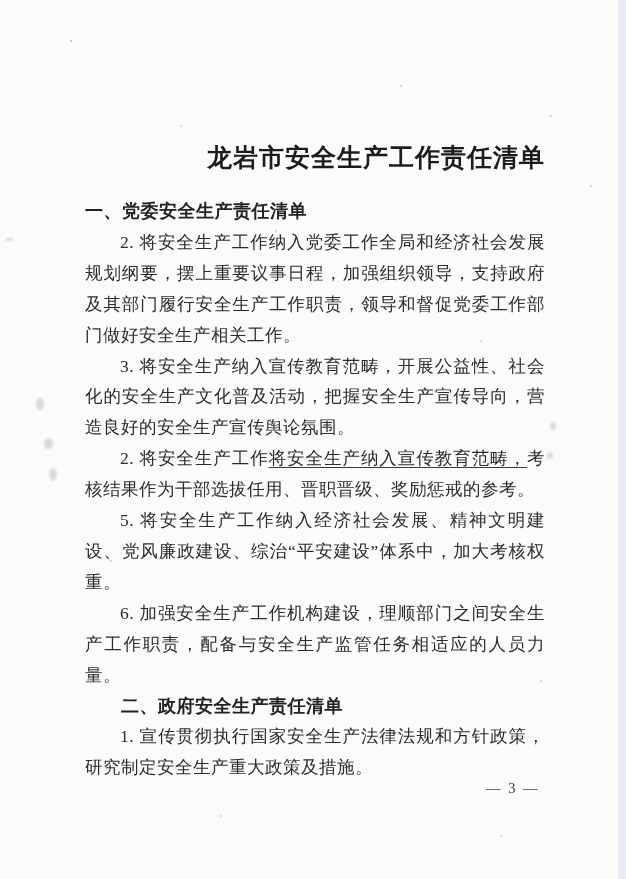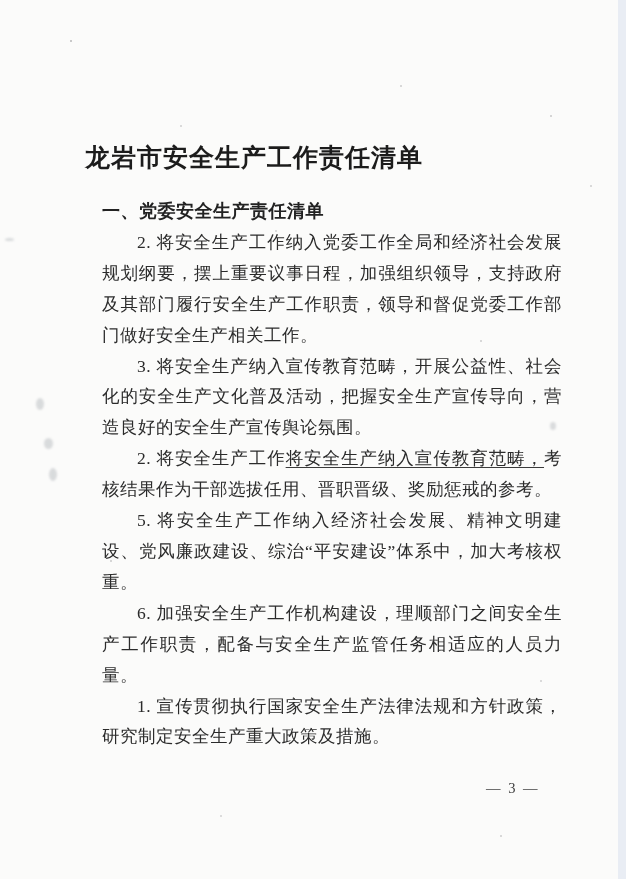--- a/index.html
+++ b/index.html
@@ -20,31 +20,31 @@
     position: absolute;
     top: 0; right: 0;
     width: 8px; height: 100%;
     background: #e9edf4;
   }
   .doc-title {
     position: absolute;
     top: 141px;
     left: 85px;
     width: 460px;
-    text-align: left;
+    text-align: right;
     font-size: 25px;
     font-weight: bold;
     letter-spacing: 1px;
     color: #1c1c1c;
     font-family: "Liberation Serif", serif;
   }
   .doc-body {
     position: absolute;
     top: 196px;
-    left: 102px;
+    left: 85px;
     width: 460px;
     font-size: 17.5px;
     line-height: 30.9px;
     color: #2b2b2b;
   }
   .heading {
     font-family: "Liberation Sans", sans-serif;
     font-weight: bold;
     font-size: 18px;
     color: #222222;
@@ -113,20 +113,21 @@
 
   <div class="doc-title">龙岩市安全生产工作责任清单</div>
 
   <div class="doc-body">
       <div class="heading">一、党委安全生产责任清单</div>
       <p class="para"><span>2. 将安全生产工作纳入党委工作全局和经济社会发展规划纲要，摆上重要议事日程，加强组织领导，支持政府及其部门履行安全生产工作职责，领导和督促党委工作部门做好安全生产相关工作。</span></p>
       <p class="para"><span>3. 将安全生产纳入宣传教育范畴，开展公益性、社会化的安全生产文化普及活动，把握安全生产宣传导向，营造良好的安全生产宣传舆论氛围。</span></p>
       <p class="para"><span>2. 将安全生产工作</span><span class="underlined">将安全生产纳入宣传教育范畴，</span><span>考核结果作为干部选拔任用、晋职晋级、奖励惩戒的参考。</span></p>
       <p class="para"><span>5. 将安全生产工作纳入经济社会发展、精神文明建设、党风廉政建设、综治“平安建设”体系中，加大考核权重。</span></p>
       <p class="para"><span>6. 加强安全生产工作机构建设，理顺部门之间安全生产工作职责，配备与安全生产监管任务相适应的人员力量。</span></p>
+      <div class="heading indented">二、政府安全生产责任清单</div>
       <p class="para"><span>1. 宣传贯彻执行国家安全生产法律法规和方针政策，研究制定安全生产重大政策及措施。</span></p>
     </div>
 
   <div class="page-number">— 3 —</div>
 
   <div class="scan-edge"></div>
 
 </div>
 
 </body></html>

